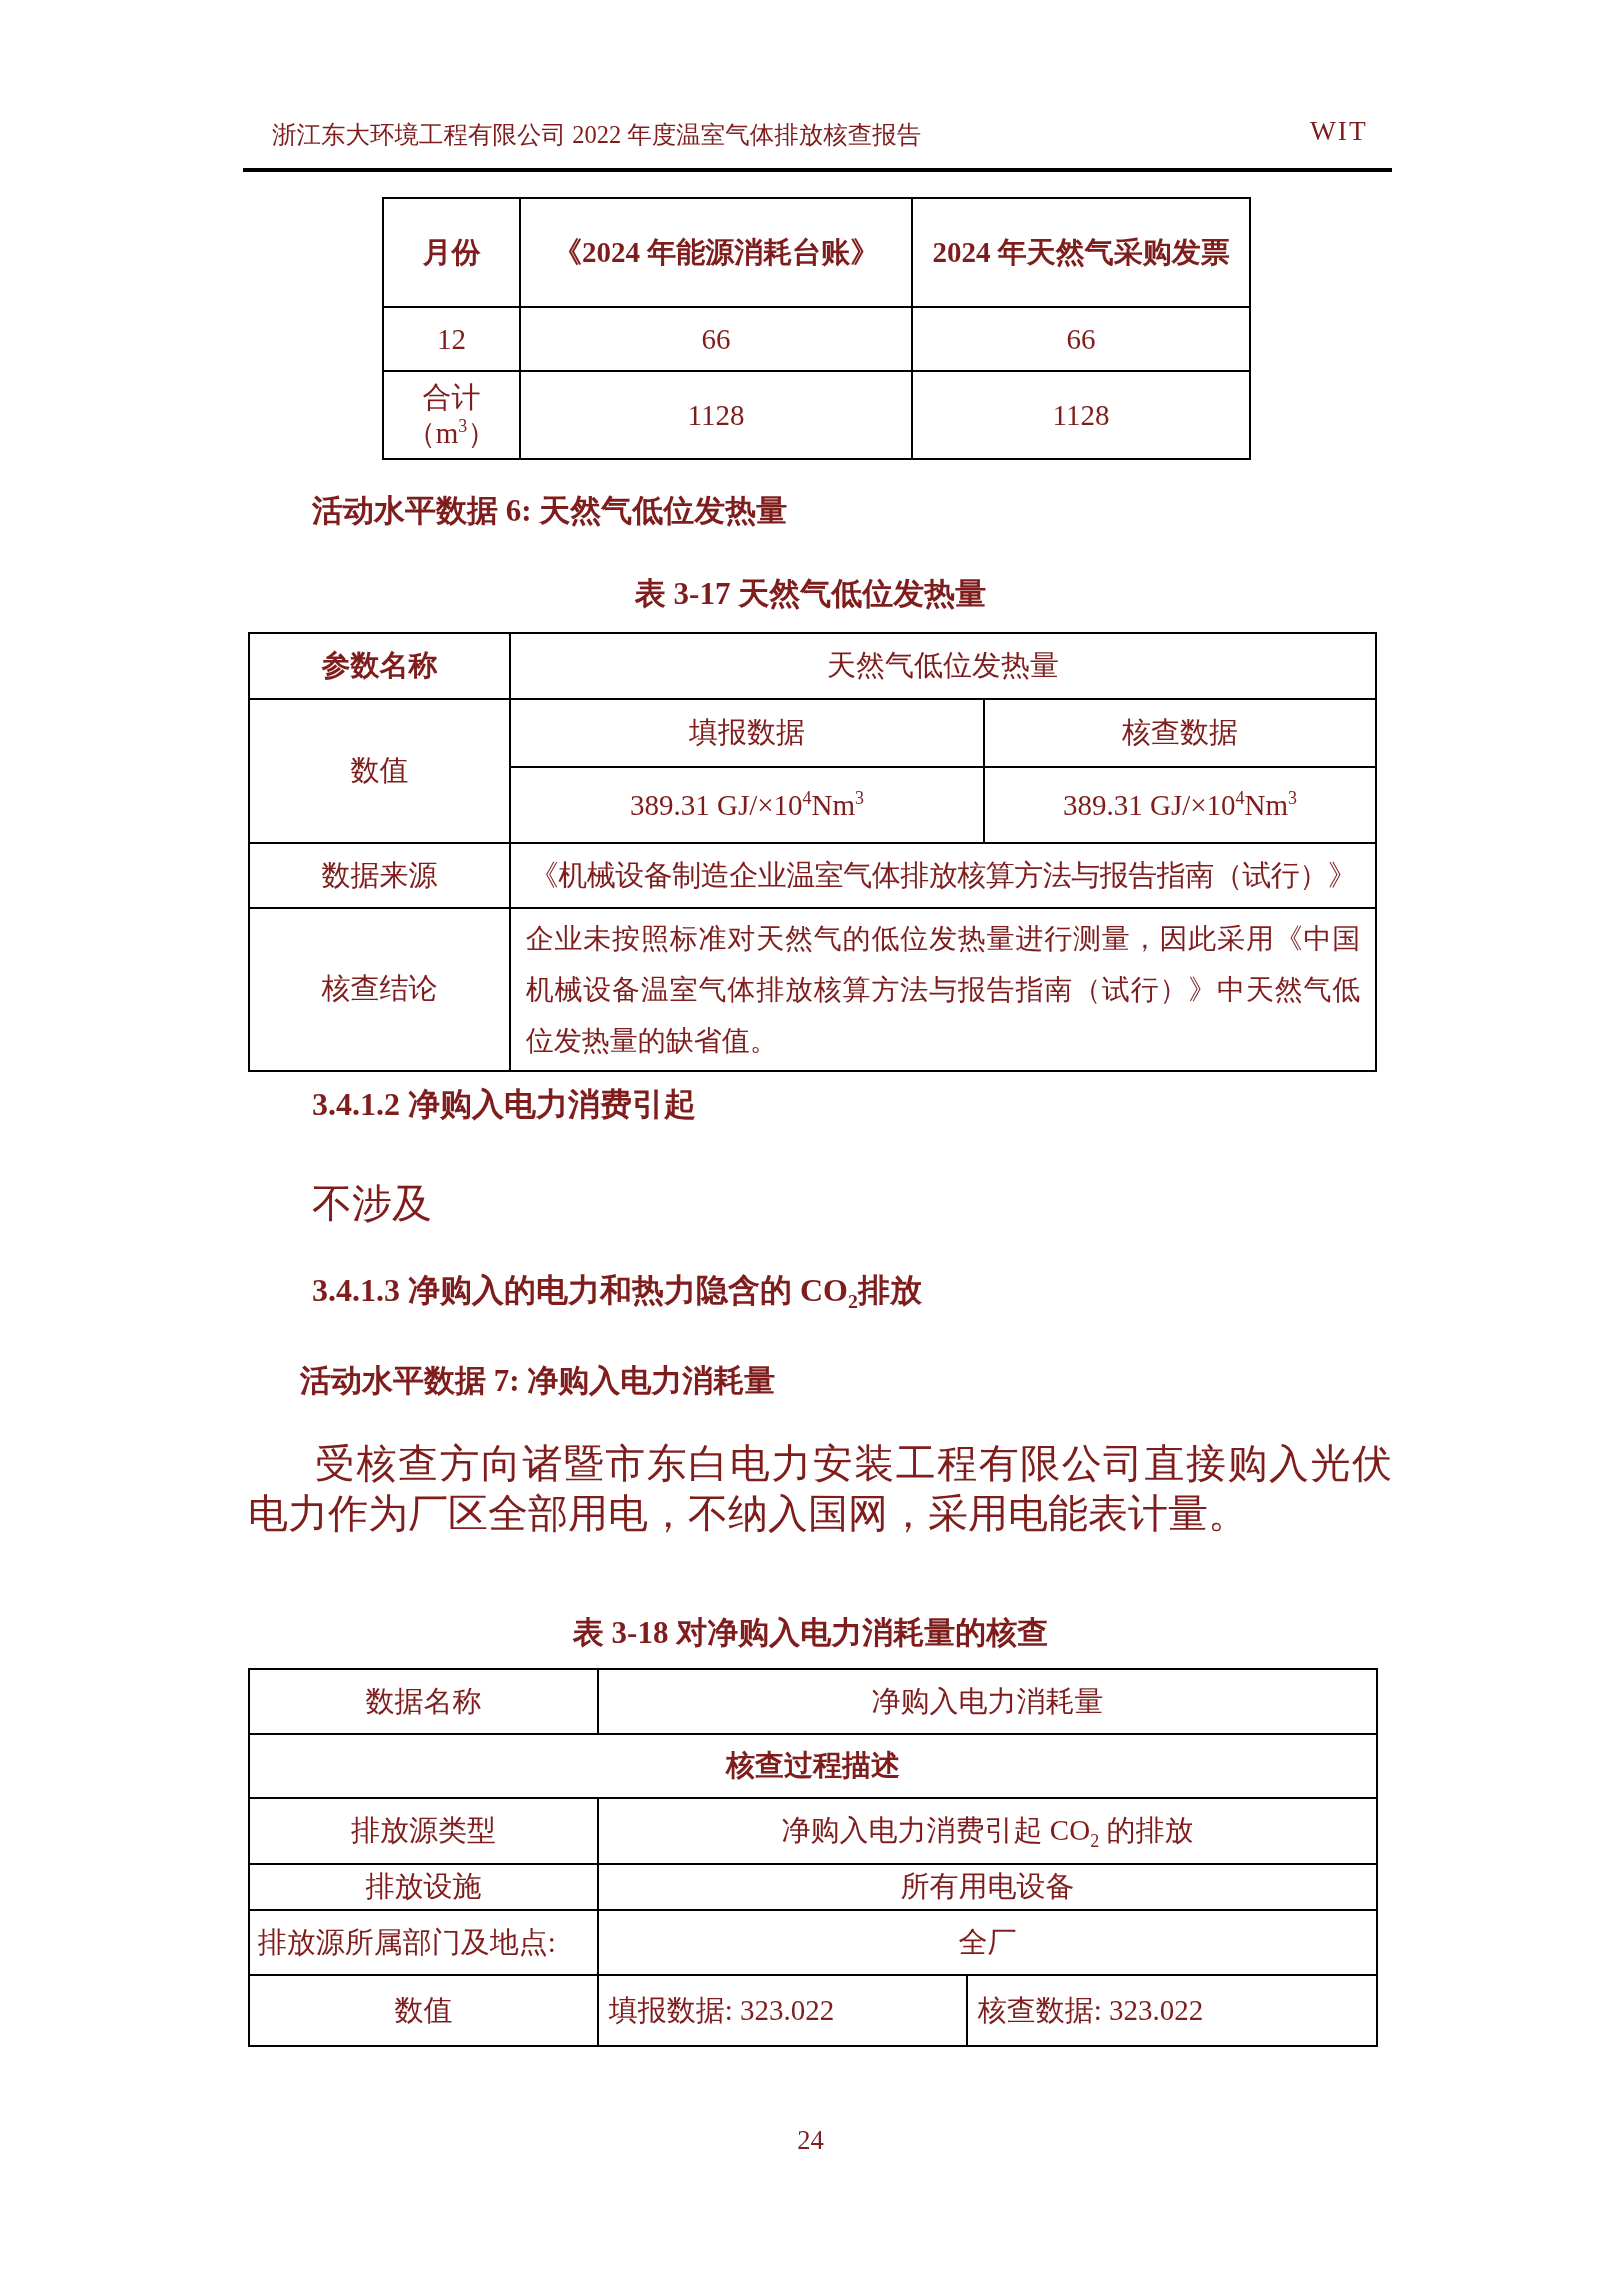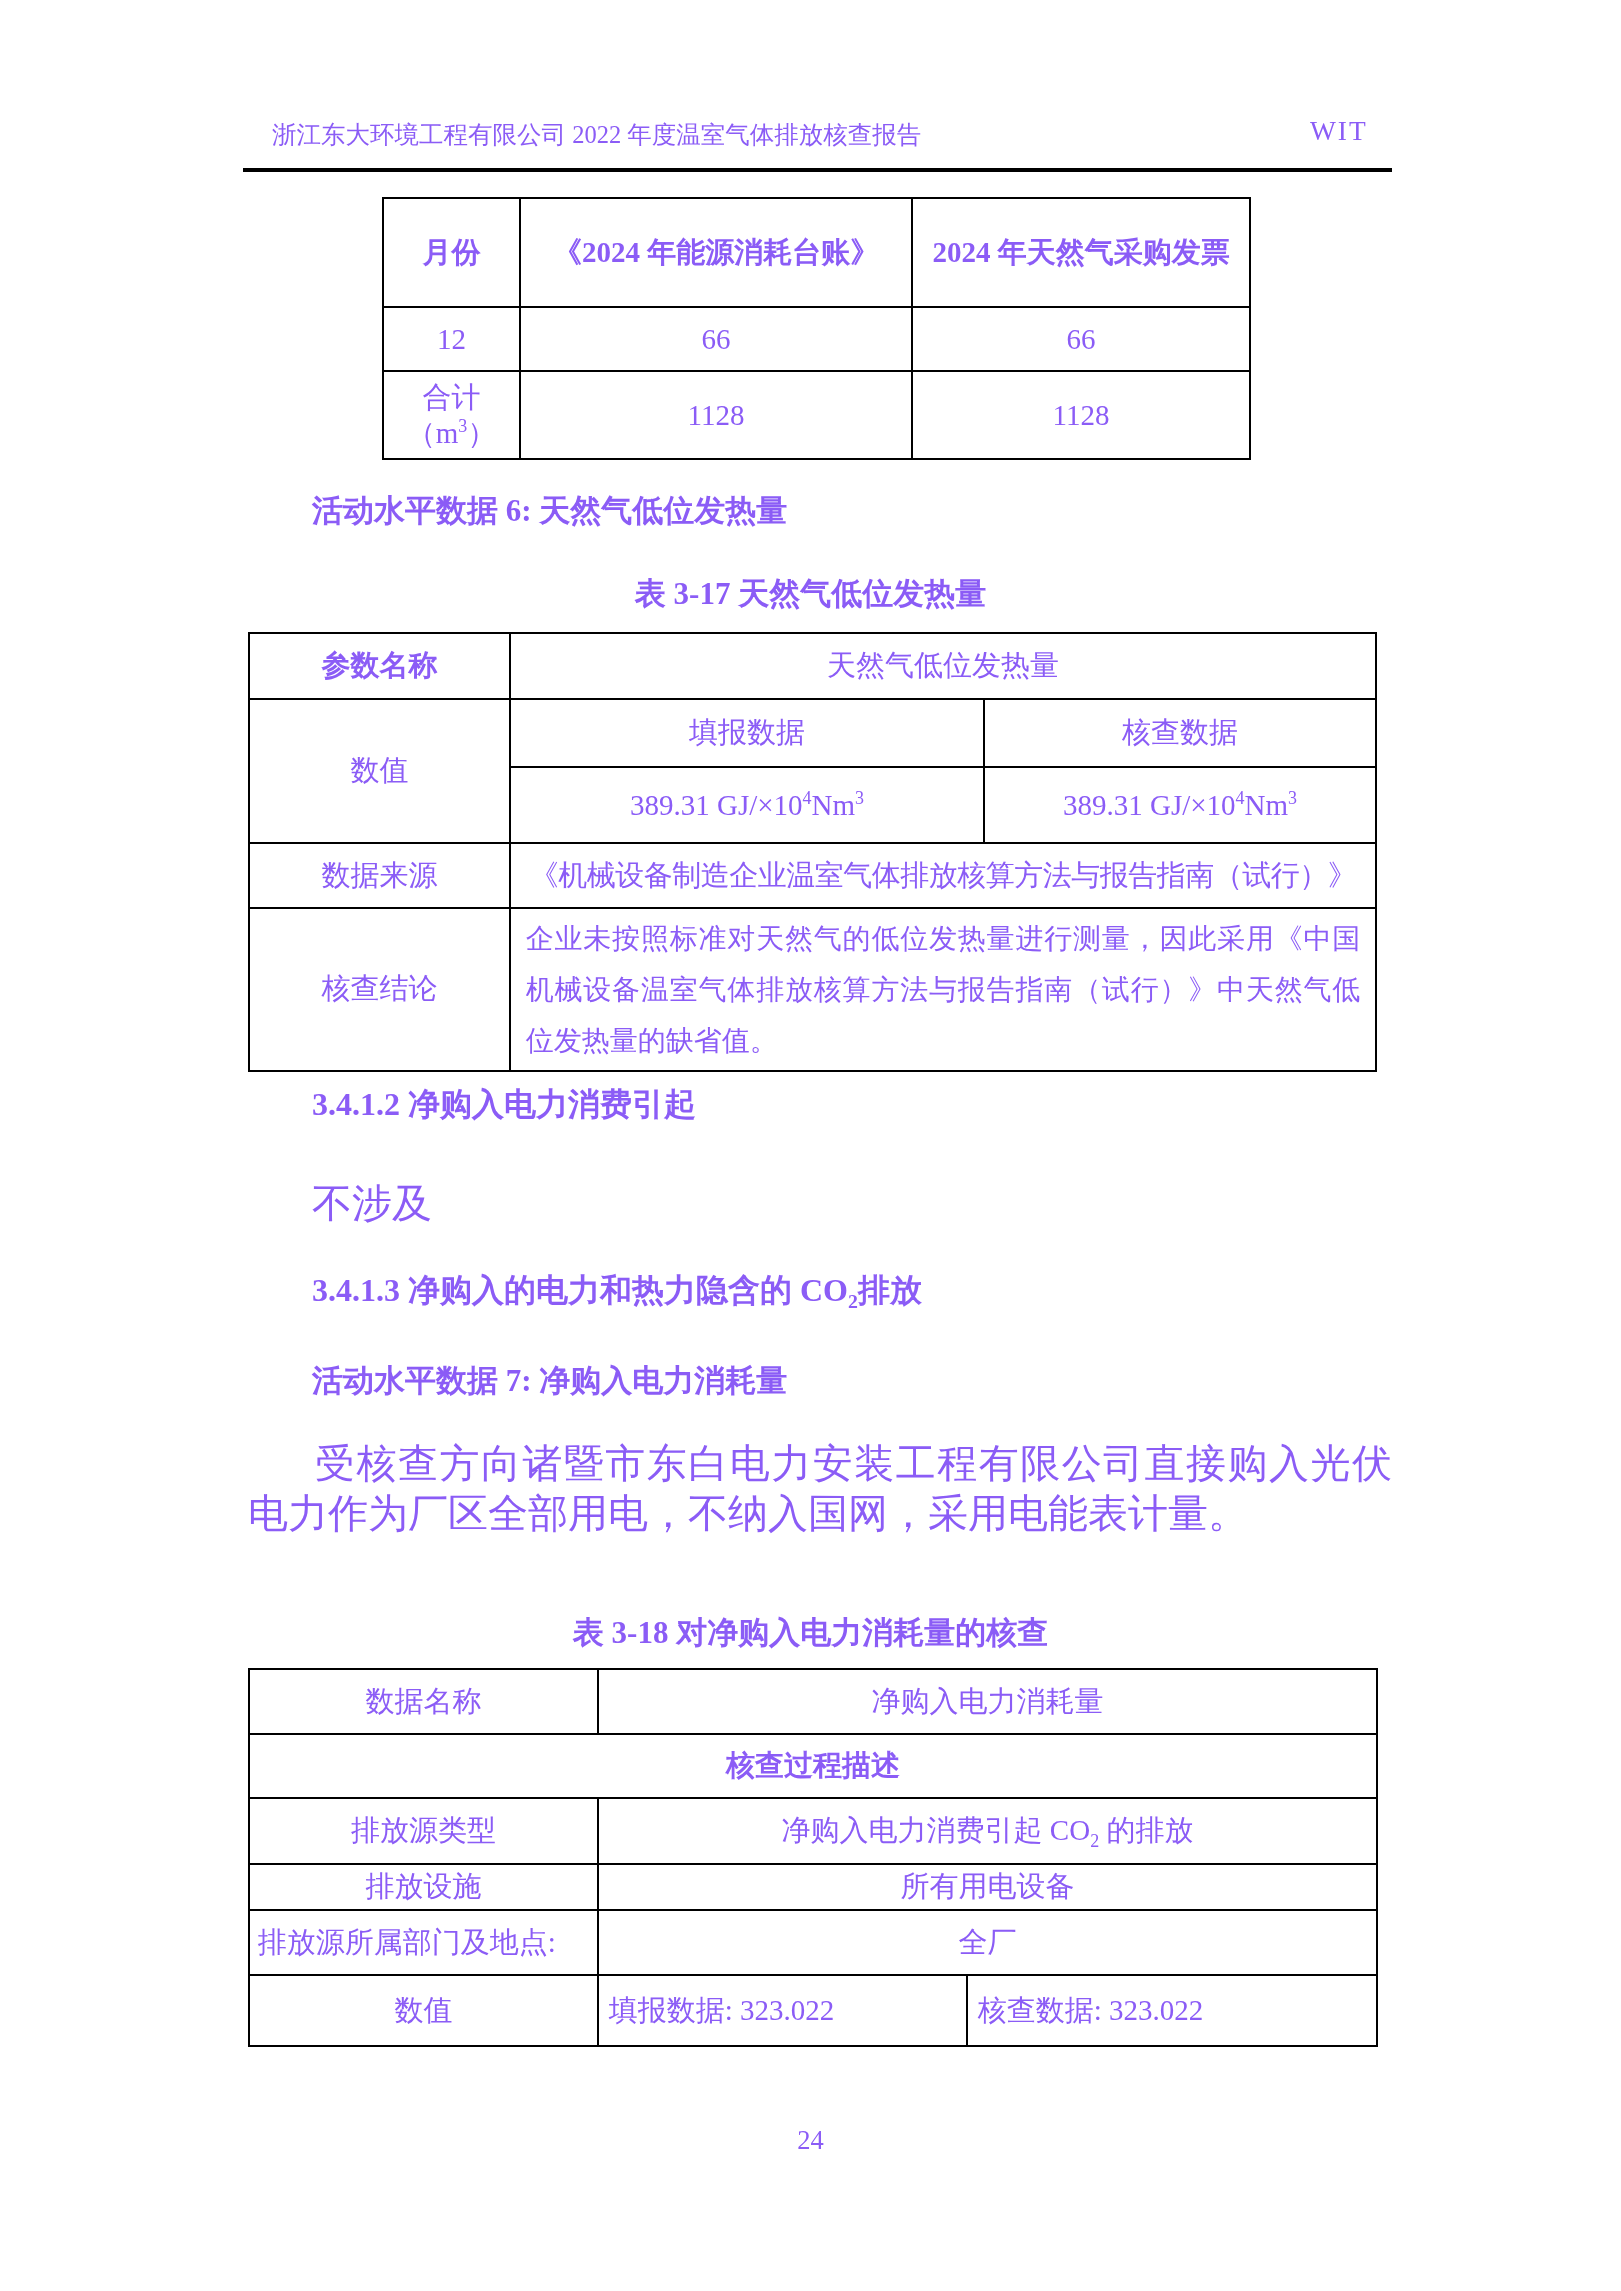--- a/index.html
+++ b/index.html
@@ -1,18 +1,18 @@
 <!DOCTYPE html>
 <html><head>
 <meta charset="utf-8">
 <style>
   html,body { margin:0; padding:0; background:#888; }
   .page {
     position:relative; width:1621px; height:2292px; margin:0 auto;
-    background:#ffffff; color:#8b5cf6;
+    background:#ffffff; color:#7f1d1d;
     font-family:"Liberation Serif","DejaVu Serif",serif;
   }
   .abs { position:absolute; }
   .bold { font-weight:bold; }
   .center { text-align:center; width:100%; left:0; }
 
   table { border-collapse:collapse; table-layout:fixed; }
   td, th {
     border:2.9px solid #000; text-align:center; vertical-align:middle;
     font-size:29px; font-weight:normal; padding:0; overflow:hidden;
@@ -101,21 +101,21 @@
     <tr style="height:155px">
       <td>核查结论</td>
       <td colspan="2" class="justcell">企业未按照标准对天然气的低位发热量进行测量，因此采用《中国机械设备温室气体排放核算方法与报告指南（试行）》中天然气低位发热量的缺省值。</td>
     </tr>
   </tbody>
     </table>
 
   <div class="abs bold" style="left:312px; top:1083px; font-size:32px;">3.4.1.2 净购入电力消费引起</div>
   <div class="abs" style="left:312px; top:1176px; font-size:40px;">不涉及</div>
   <div class="abs bold" style="left:312px; top:1269px; font-size:32px;"><span>3.4.1.3 净购入的电力和热力隐含的 CO</span><sub>2</sub><span>排放</span></div>
-  <div class="abs bold" style="left:312px; top:1360px; font-size:31px;">活动水平数据 7: 净购入电力消耗量</div>
+  <div class="abs bold" style="left:300px; top:1360px; font-size:31px;">活动水平数据 7: 净购入电力消耗量</div>
 
   <div class="abs para" style="left:248px; top:1439px; width:1144px;">受核查方向诸暨市东白电力安装工程有限公司直接购入光伏电力作为厂区全部用电，不纳入国网，采用电能表计量。</div>
 
   <div class="abs bold center" style="top:1612px; font-size:31px;">表 3-18 对净购入电力消耗量的核查</div>
 
   <table class="abs" style="left:248px; top:1668px; width:1127px;">
     <colgroup>
         <col style="width:349px">
         <col style="width:369px">
         <col style="width:410px">

